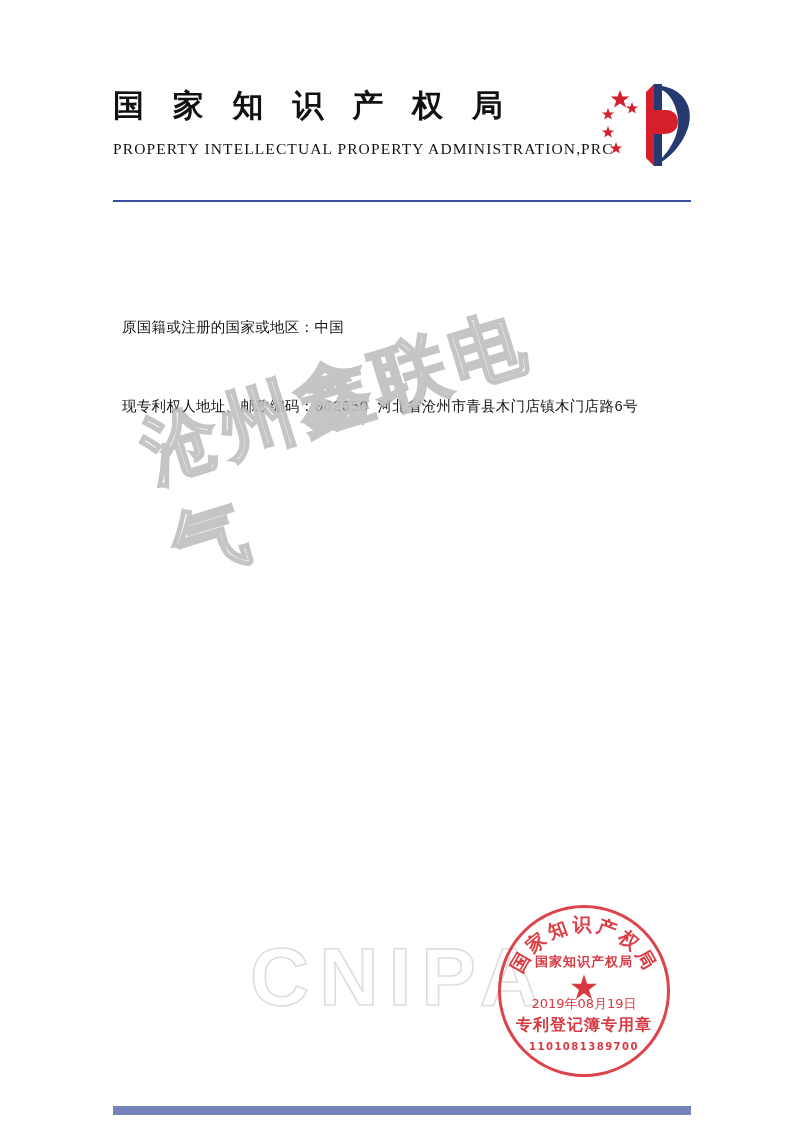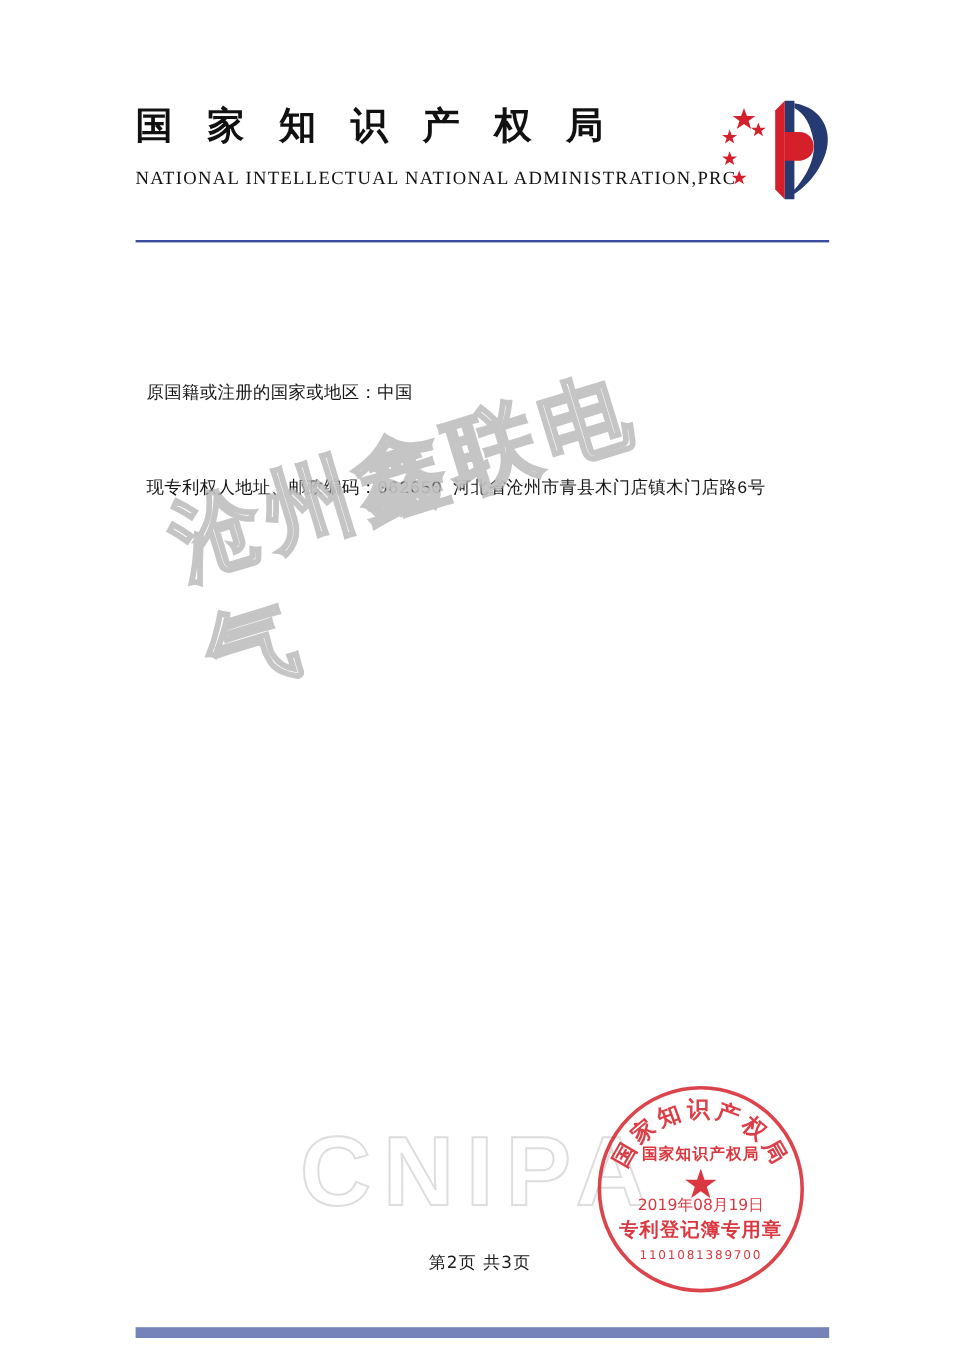--- a/index.html
+++ b/index.html
@@ -166,20 +166,21 @@
   }
   .seal-txt {
     position: absolute;
     left: 0;
     width: 100%;
     text-align: center;
     color: #d6232c;
     font-family: "DejaVu Sans", "Liberation Sans", sans-serif;
     opacity: .9;
     white-space: nowrap;
+    font-weight: bold;
   }
   .seal-org  { top: 48px;  font-size: 13px; font-weight: 700; letter-spacing: 1px;}
   .seal-date { top: 90px;  font-size: 13px; font-weight: 400;}
   .seal-use  { top: 110px; font-size: 16px; font-weight: 700; letter-spacing: 1px;}
   .seal-num  { top: 136px; font-size: 10px; letter-spacing: 1.5px;}
   .seal-arc {
     position: absolute;
     left: 0; top: 0; width: 100%; height: 100%;
   }
 
@@ -204,21 +205,21 @@
     background: #7683bb;
   }
 </style>
 </head>
 <body>
 
 <div class="page">
 
   <div class="header">
     <div class="cn-title">国 家 知 识 产 权 局</div>
-    <div class="en-title">NATIONAL  INTELLECTUAL  NATIONAL  ADMINISTRATION,PRC</div>
+    <div class="en-title">PROPERTY  INTELLECTUAL  PROPERTY  ADMINISTRATION,PRC</div>
   </div>
   <div class="header-rule"></div>
 
   <div class="emblem">
     <svg viewBox="0 0 100 90" width="100" height="90" aria-hidden="true">
       <path d="M58 4 L66 4 L66 86 L58 86 Z" fill="#263a72"></path>
       <path d="M66 6 C90 10 98 30 92 48 C86 66 72 80 58 86 C74 72 84 54 82 38 C80 24 74 14 66 10 Z" fill="#263a72"></path>
       <path d="M58 30 L70 30 C78 30 82 36 82 42 C82 50 76 54 68 54 L58 54 Z" fill="#d5202c"></path>
       <path d="M58 4 L58 86 L50 78 L50 12 Z" fill="#d5202c"></path>
       <g fill="#d5202c">
@@ -248,16 +249,15 @@
         <textPath href="#arcpath" startOffset="50%" text-anchor="middle">国家知识产权局</textPath>
       </text>
     </svg>
     <div class="seal-star">★</div>
     <div class="seal-txt seal-org">国家知识产权局</div>
     <div class="seal-txt seal-date">2019年08月19日</div>
     <div class="seal-txt seal-use">专利登记簿专用章</div>
     <div class="seal-txt seal-num">1101081389700</div>
   </div>
 
-  <div class="page-num">第2页    共3页</div>
   <div class="footer-bar"></div>
 
 </div>
 
 </body></html>

